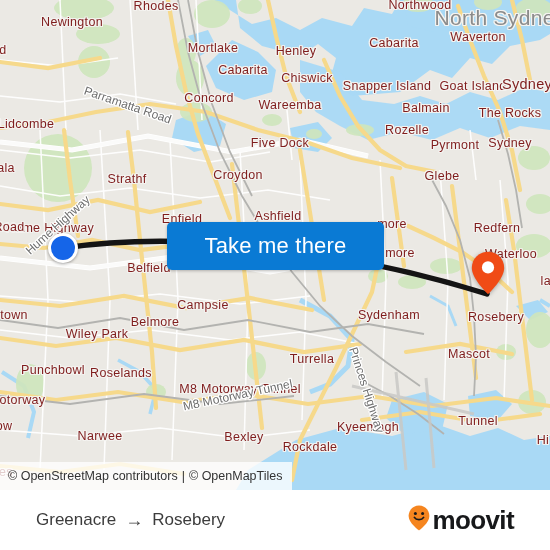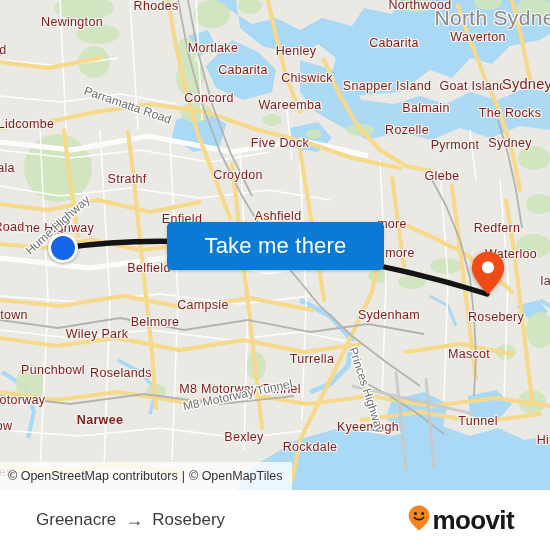--- a/index.html
+++ b/index.html
@@ -292,21 +292,21 @@
         <div class="map-label sz-md" style="left: 389px; top: 315px;">Sydenham</div>
         <div class="map-label sz-md" style="left: 496px; top: 317px;">Rosebery</div>
         <div class="map-label sz-md" style="left: 97px; top: 334px;">Wiley Park</div>
         <div class="map-label sz-md" style="left: 14px; top: 315px;">town</div>
         <div class="map-label sz-md" style="left: 53px; top: 355px; margin-top: 15px;">Punchbowl</div>
         <div class="map-label sz-md" style="left: 312px; top: 359px;">Turrella</div>
         <div class="map-label sz-md" style="left: 469px; top: 354px;">Mascot</div>
         <div class="map-label sz-md" style="left: 121px; top: 373px;">Roselands</div>
         <div class="map-label sz-md" style="left: 240px; top: 389px;">M8 Motorway Tunnel</div>
         <div class="map-label sz-md" style="left: 17px; top: 400px;">Motorway</div>
-        <div class="map-label sz-md" style="left: 100px; top: 420px; font-weight: bold;">Narwee</div>
+        <div class="map-label sz-md" style="left: 100px; top: 436px;">Narwee</div>
         <div class="map-label sz-md" style="left: 368px; top: 427px;">Kyeemagh</div>
         <div class="map-label sz-md" style="left: 244px; top: 437px;">Bexley</div>
         <div class="map-label sz-md" style="left: 478px; top: 421px;">Tunnel</div>
         <div class="map-label sz-md" style="left: 310px; top: 447px;">Rockdale</div>
         <div class="map-label sz-md" style="left: 543px; top: 440px;">Hi</div>
         <div class="map-label sz-md" style="left: 9px; top: 227px;">Road</div>
         <div class="map-label sz-md" style="left: 6px; top: 168px;">ala</div>
         <div class="map-label sz-md" style="left: 3px; top: 50px;">d</div>
         <div class="map-label sz-md" style="left: 4px; top: 426px;">ow</div>
         <div class="map-label sz-md" style="left: 6px; top: 472px;">es</div>

